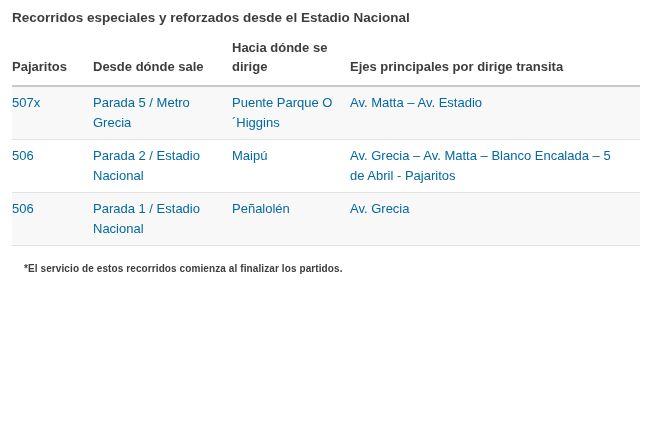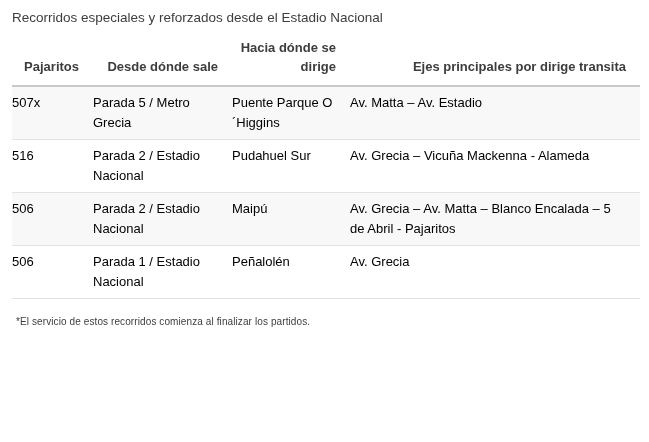--- a/index.html
+++ b/index.html
@@ -12,58 +12,58 @@
     height: 442px;
     font-family: "Liberation Sans", sans-serif;
     overflow: hidden;
   }
   .page {
     padding: 9px 15px 0 12px;
   }
   .title {
     margin: 0;
     font-size: 13.5px;
-    font-weight: 400;
+    font-weight: 700;
     line-height: 18px;
     color: #3d3d3d;
   }
   table.routes {
     margin-top: 11px;
     border-collapse: collapse;
     table-layout: fixed;
     width: 628px;
   }
   table.routes th {
-    text-align: right;
+    text-align: left;
     vertical-align: bottom;
     font-size: 13px;
     font-weight: 700;
     line-height: 19px;
     color: #3d3d3d;
     padding: 0 14px 9px 0;
     border-bottom: 2px solid #c9c9c9;
   }
   table.routes td {
     vertical-align: top;
     font-size: 13px;
     font-weight: 400;
     line-height: 20px;
-    color: #000000;
+    color: #0369a1;
     padding: 6px 14px 6px 0;
   }
   table.routes tbody tr {
     border-bottom: 1px solid #e2e2e2;
   }
   table.routes tbody tr:nth-child(odd) {
     background: #f8f8f8;
   }
   .footnote {
-    margin: 17px 0 0 4px;
+    margin: 17px 0 0 12px;
     font-size: 10px;
-    font-weight: 400;
+    font-weight: 700;
     letter-spacing: 0.1px;
     color: #3d3d3d;
   }
 </style>
 </head>
 <body>
 
 <div class="page">
 
   <h2 class="title">Recorridos especiales y reforzados desde el Estadio Nacional</h2>
@@ -84,26 +84,20 @@
       </tr>
     </thead>
     <tbody>
       <tr>
         <td>507x</td>
         <td>Parada 5 / Metro Grecia</td>
         <td>Puente Parque O ´Higgins</td>
         <td>Av. Matta – Av. Estadio</td>
       </tr>
       <tr>
-        <td>516</td>
-        <td>Parada 2 / Estadio Nacional</td>
-        <td>Pudahuel Sur</td>
-        <td>Av. Grecia – Vicuña Mackenna - Alameda</td>
-      </tr>
-      <tr>
         <td>506</td>
         <td>Parada 2 / Estadio Nacional</td>
         <td>Maipú</td>
         <td>Av. Grecia – Av. Matta – Blanco Encalada – 5 de Abril - Pajaritos</td>
       </tr>
       <tr>
         <td>506</td>
         <td>Parada 1 / Estadio Nacional</td>
         <td>Peñalolén</td>
         <td>Av. Grecia</td>

